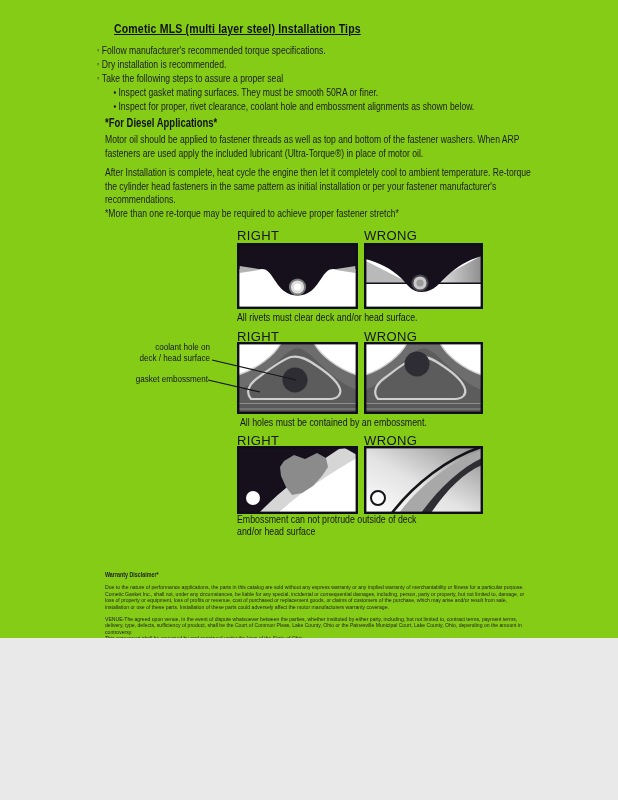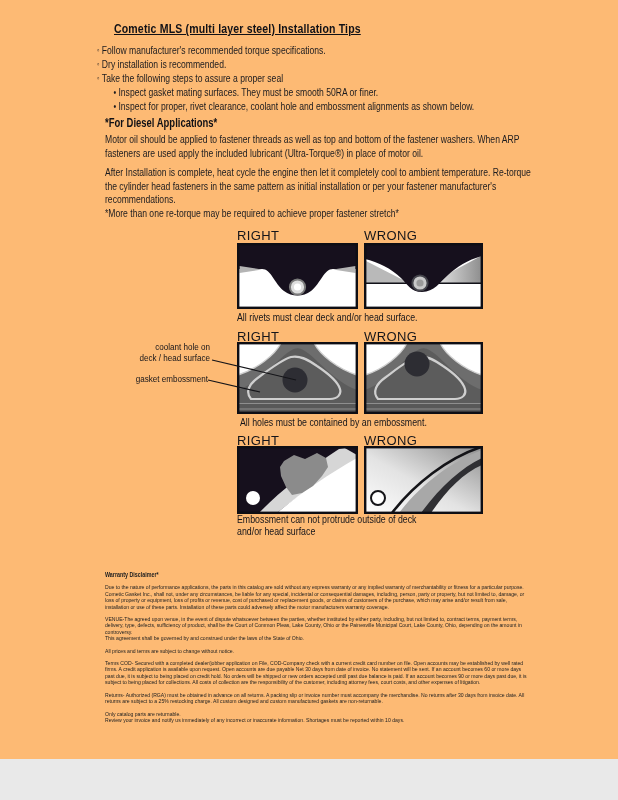--- a/index.html
+++ b/index.html
@@ -1,17 +1,17 @@
 <!DOCTYPE html>
 <html><head>
 <meta charset="utf-8">
 <style>
   html,body{margin:0;padding:0;background:#e9e9e9;}
   .page{
-    position:relative;width:618px;height:759px;background:#fdba74;
+    position:relative;width:618px;height:638px;background:#84cc16;
     font-family:"Liberation Sans", sans-serif;color:#1b1b1f;overflow:hidden;
     margin:0 auto;
   }
   .abs{position:absolute;}
   .cond{transform:scaleX(0.78);transform-origin:0 0;}
 
   .title{
     left:114px;top:21px;font-size:13.5px;font-weight:bold;letter-spacing:.2px;
     text-decoration:underline;white-space:nowrap;
     transform:scaleX(0.78);transform-origin:0 0;color:#111116;

